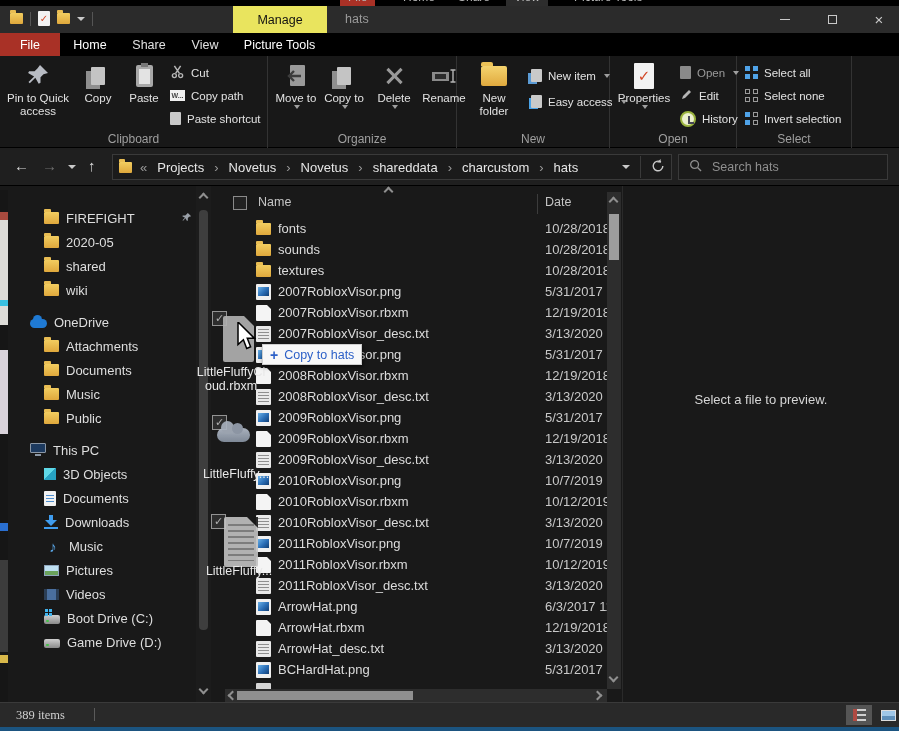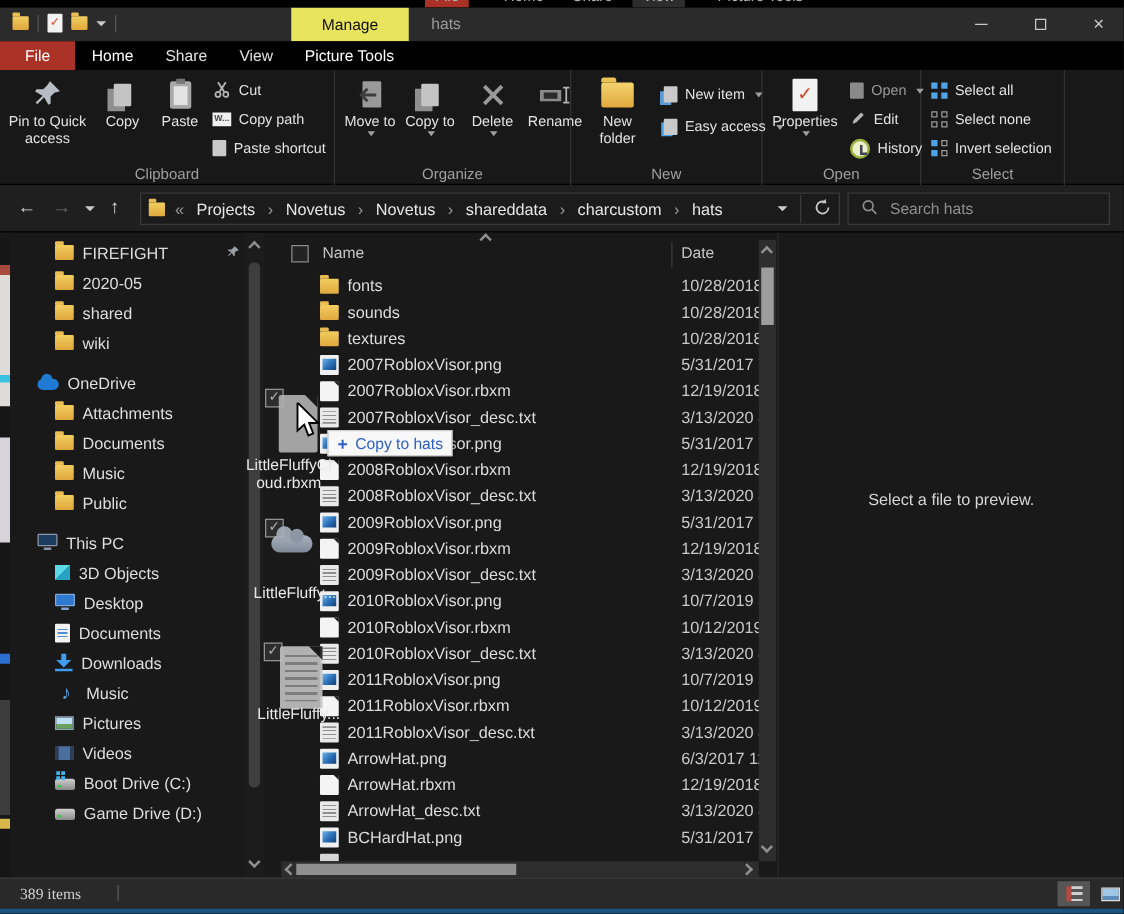--- a/index.html
+++ b/index.html
@@ -91,21 +91,21 @@
   .bc-div{width:1px;height:22px;background:#3a3a3a;}
   .search-box{position:absolute;left:678px;top:6px;width:210px;height:26px;background:#1b1b1b;border:1px solid #3a3a3a;
     display:flex;align-items:center;padding:0 10px;gap:10px;color:#8f8f8f;font-size:12.5px;}
 
   
   .main{position:absolute;left:0;top:186px;width:899px;height:516px;background:#191919;}
   .left-sliver{position:absolute;left:0;top:4px;width:8px;height:512px;background:#161616;overflow:hidden;}
   .ls{position:absolute;left:0;width:8px;}
 
   
-  .sidebar{position:absolute;left:8px;top:0;width:196px;height:516px;overflow:hidden;padding-top:4px;}
+  .sidebar{position:absolute;left:8px;top:16px;width:196px;height:516px;overflow:hidden;padding-top:4px;}
   .srow{display:flex;align-items:center;height:24px;color:#dedede;font-size:13px;}
   .srow.lv0{padding-left:22px;} .srow.lv1{padding-left:36px;}
   .srow.gap{margin-top:8px;}
   .srow.selected{background:#3a3a3a;}
   .sic{width:18px;display:flex;align-items:center;justify-content:center;margin-right:7px;flex:none;}
   .row-pin{display:none;margin-left:auto;margin-right:12px;}
   .srow.pinned .row-pin{display:block;}
   .sb-scroll{position:absolute;left:196px;top:0;width:15px;height:516px;background:#1c1c1c;}
   .chev{display:inline-block;width:7px;height:7px;border-right:2px solid #8f8f8f;border-bottom:2px solid #8f8f8f;}
   .chev-up{transform:rotate(-135deg);} .chev-down{transform:rotate(45deg);}
@@ -549,25 +549,20 @@
           <span>This PC</span>
 
         </div>
 
         <div class="srow lv1">
           <span class="sic ic-cube"></span>
           <span>3D Objects</span>
 
         </div>
 
-        <div class="srow lv1">
-          <span class="sic ic-desktop"></span>
-          <span>Desktop</span>
-
-        </div>
 
         <div class="srow lv1">
           <span class="sic ic-document"></span>
           <span>Documents</span>
 
         </div>
 
         <div class="srow lv1">
           <span class="sic ic-download"></span>
           <span>Downloads</span>

